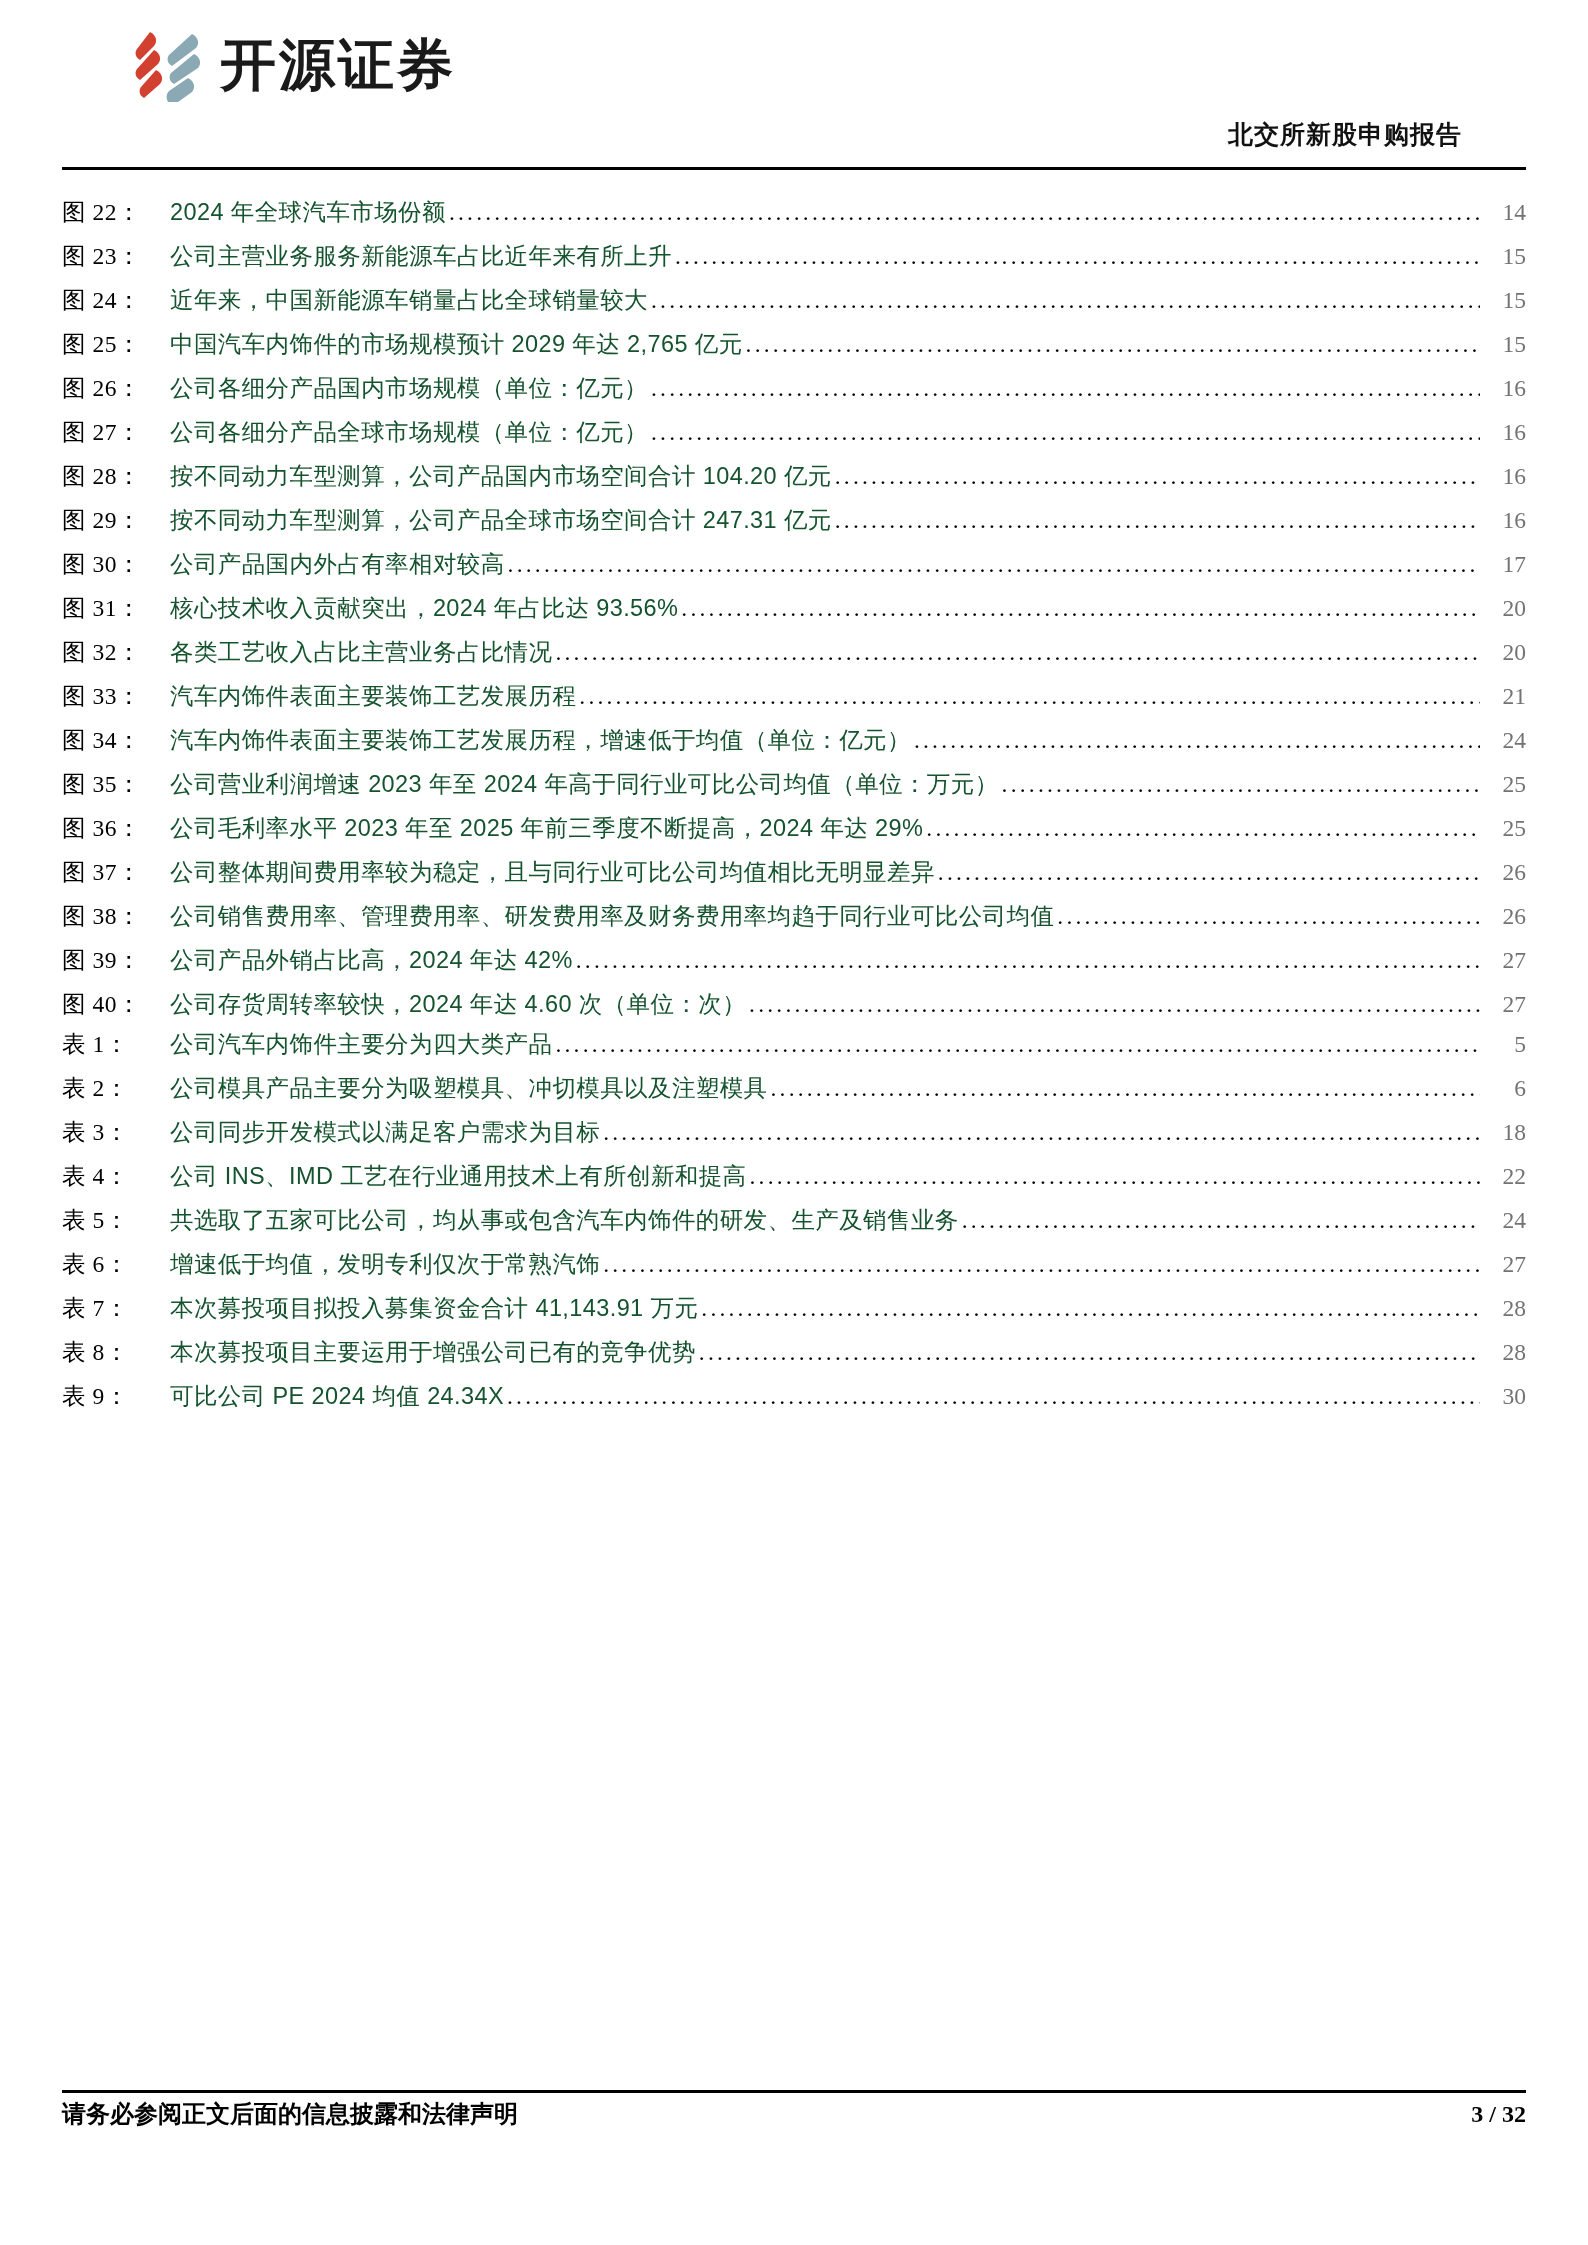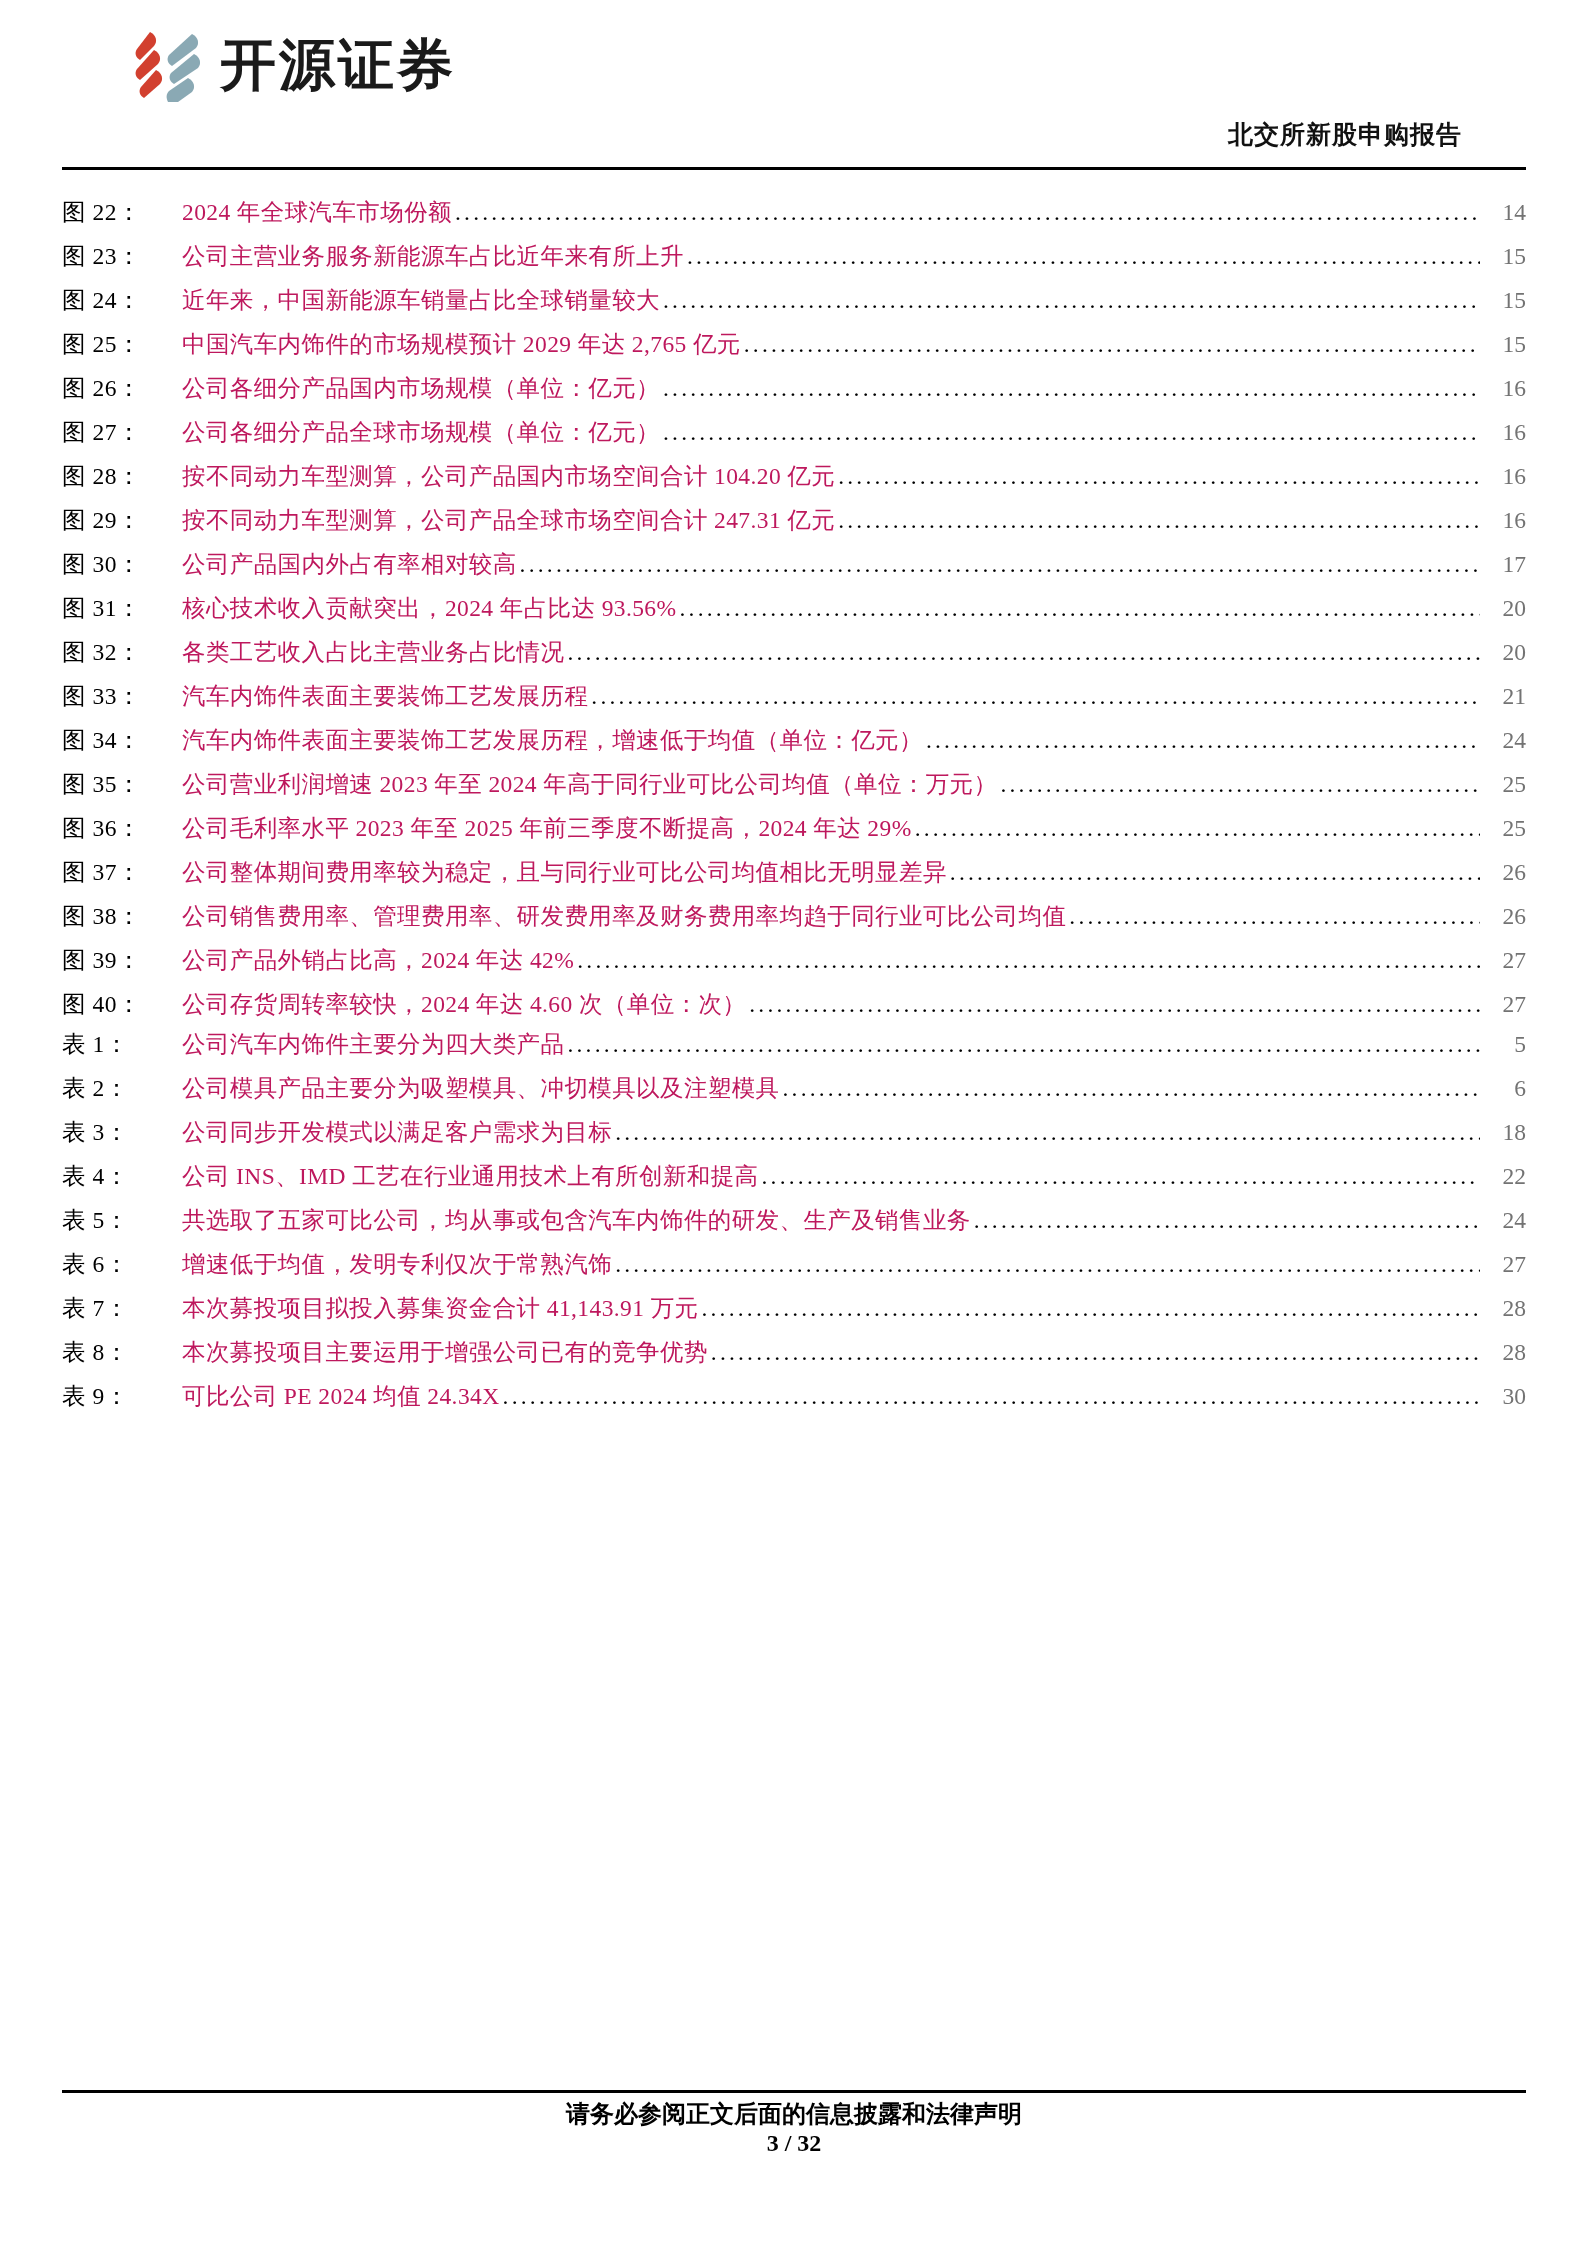--- a/index.html
+++ b/index.html
@@ -90,25 +90,24 @@
   }
   .toc-label {
     flex: none;
     width: 108px;
     font-family: "Liberation Serif", serif;
     color: #000;
     letter-spacing: 0.5px;
   }
   .toc-title {
     flex: none;
-    font-family: Liberation Serif, serif;
-    color: #be185d;
+    font-family: Liberation Sans, sans-serif;
+    color: #14532d;
     letter-spacing: 0.4px;
     padding-right: 3px;
-    margin-left: 12px;
   }
   .toc-dots {
     flex: 1 1 auto;
     overflow: hidden;
     height: 44px;
     position: relative;
   }
   .toc-dots::after {
     content: "..................................................................................................................................................................................................................";
     position: absolute;
@@ -143,21 +142,20 @@
     left: 62px;
     top: 2098px;
     width: 1464px;
     display: flex;
     justify-content: space-between;
     align-items: center;
     font-family: "Liberation Serif", serif;
     font-weight: 700;
     font-size: 24px;
     color: #000;
-    flex-direction: column;
   }
 </style>
 </head>
 <body>
 
 <div class="page">
 
   <div class="header">
 
     <div class="brand">

